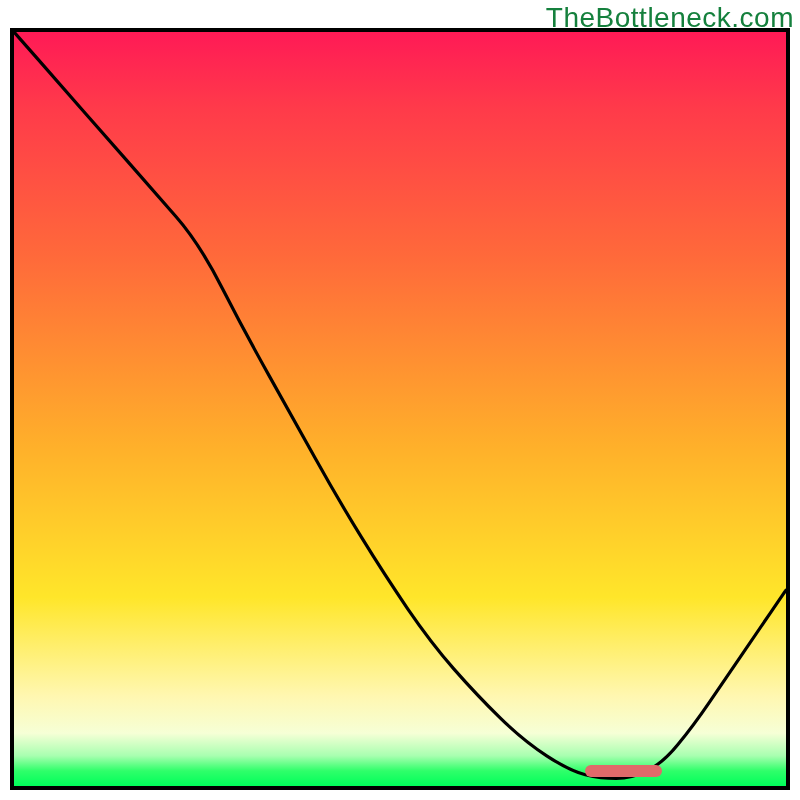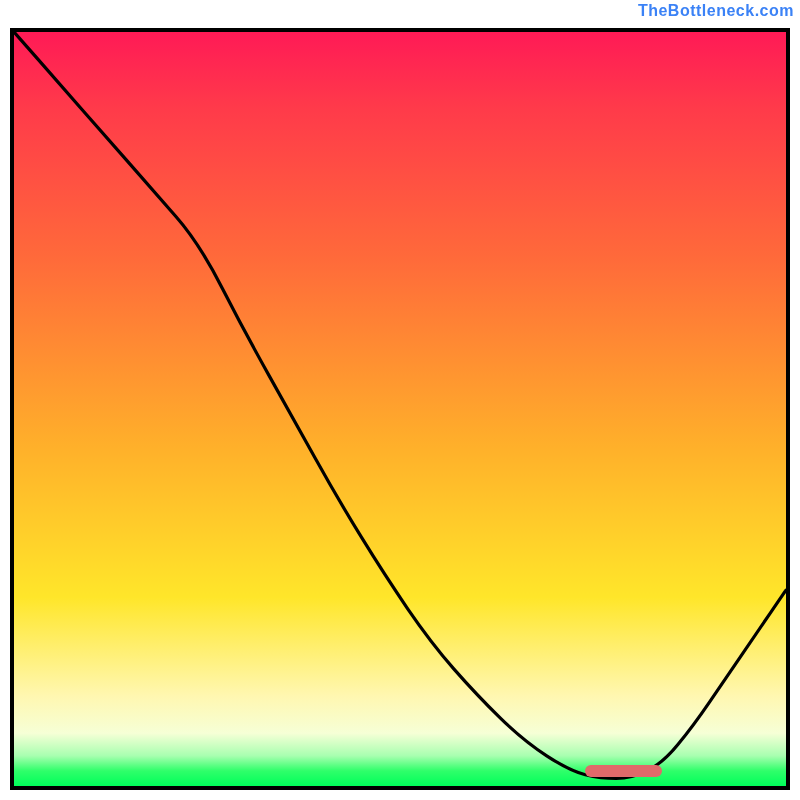--- a/index.html
+++ b/index.html
@@ -13,23 +13,23 @@
   .container {
     position: relative;
     width: 800px;
     height: 800px;
   }
   .watermark {
     position: absolute;
     top: 2px;
     right: 6px;
     font-family: Arial, Helvetica, sans-serif;
-    font-size: 16px;
-    font-weight: bold;
-    color: #3b82f6;
+    font-size: 28px;
+    font-weight: normal;
+    color: #15803d;
     letter-spacing: 0.5px;
     z-index: 3;
   }
   .plot-frame {
     position: absolute;
     left: 10px;
     top: 28px;
     width: 780px;
     height: 762px;
     box-sizing: border-box;

